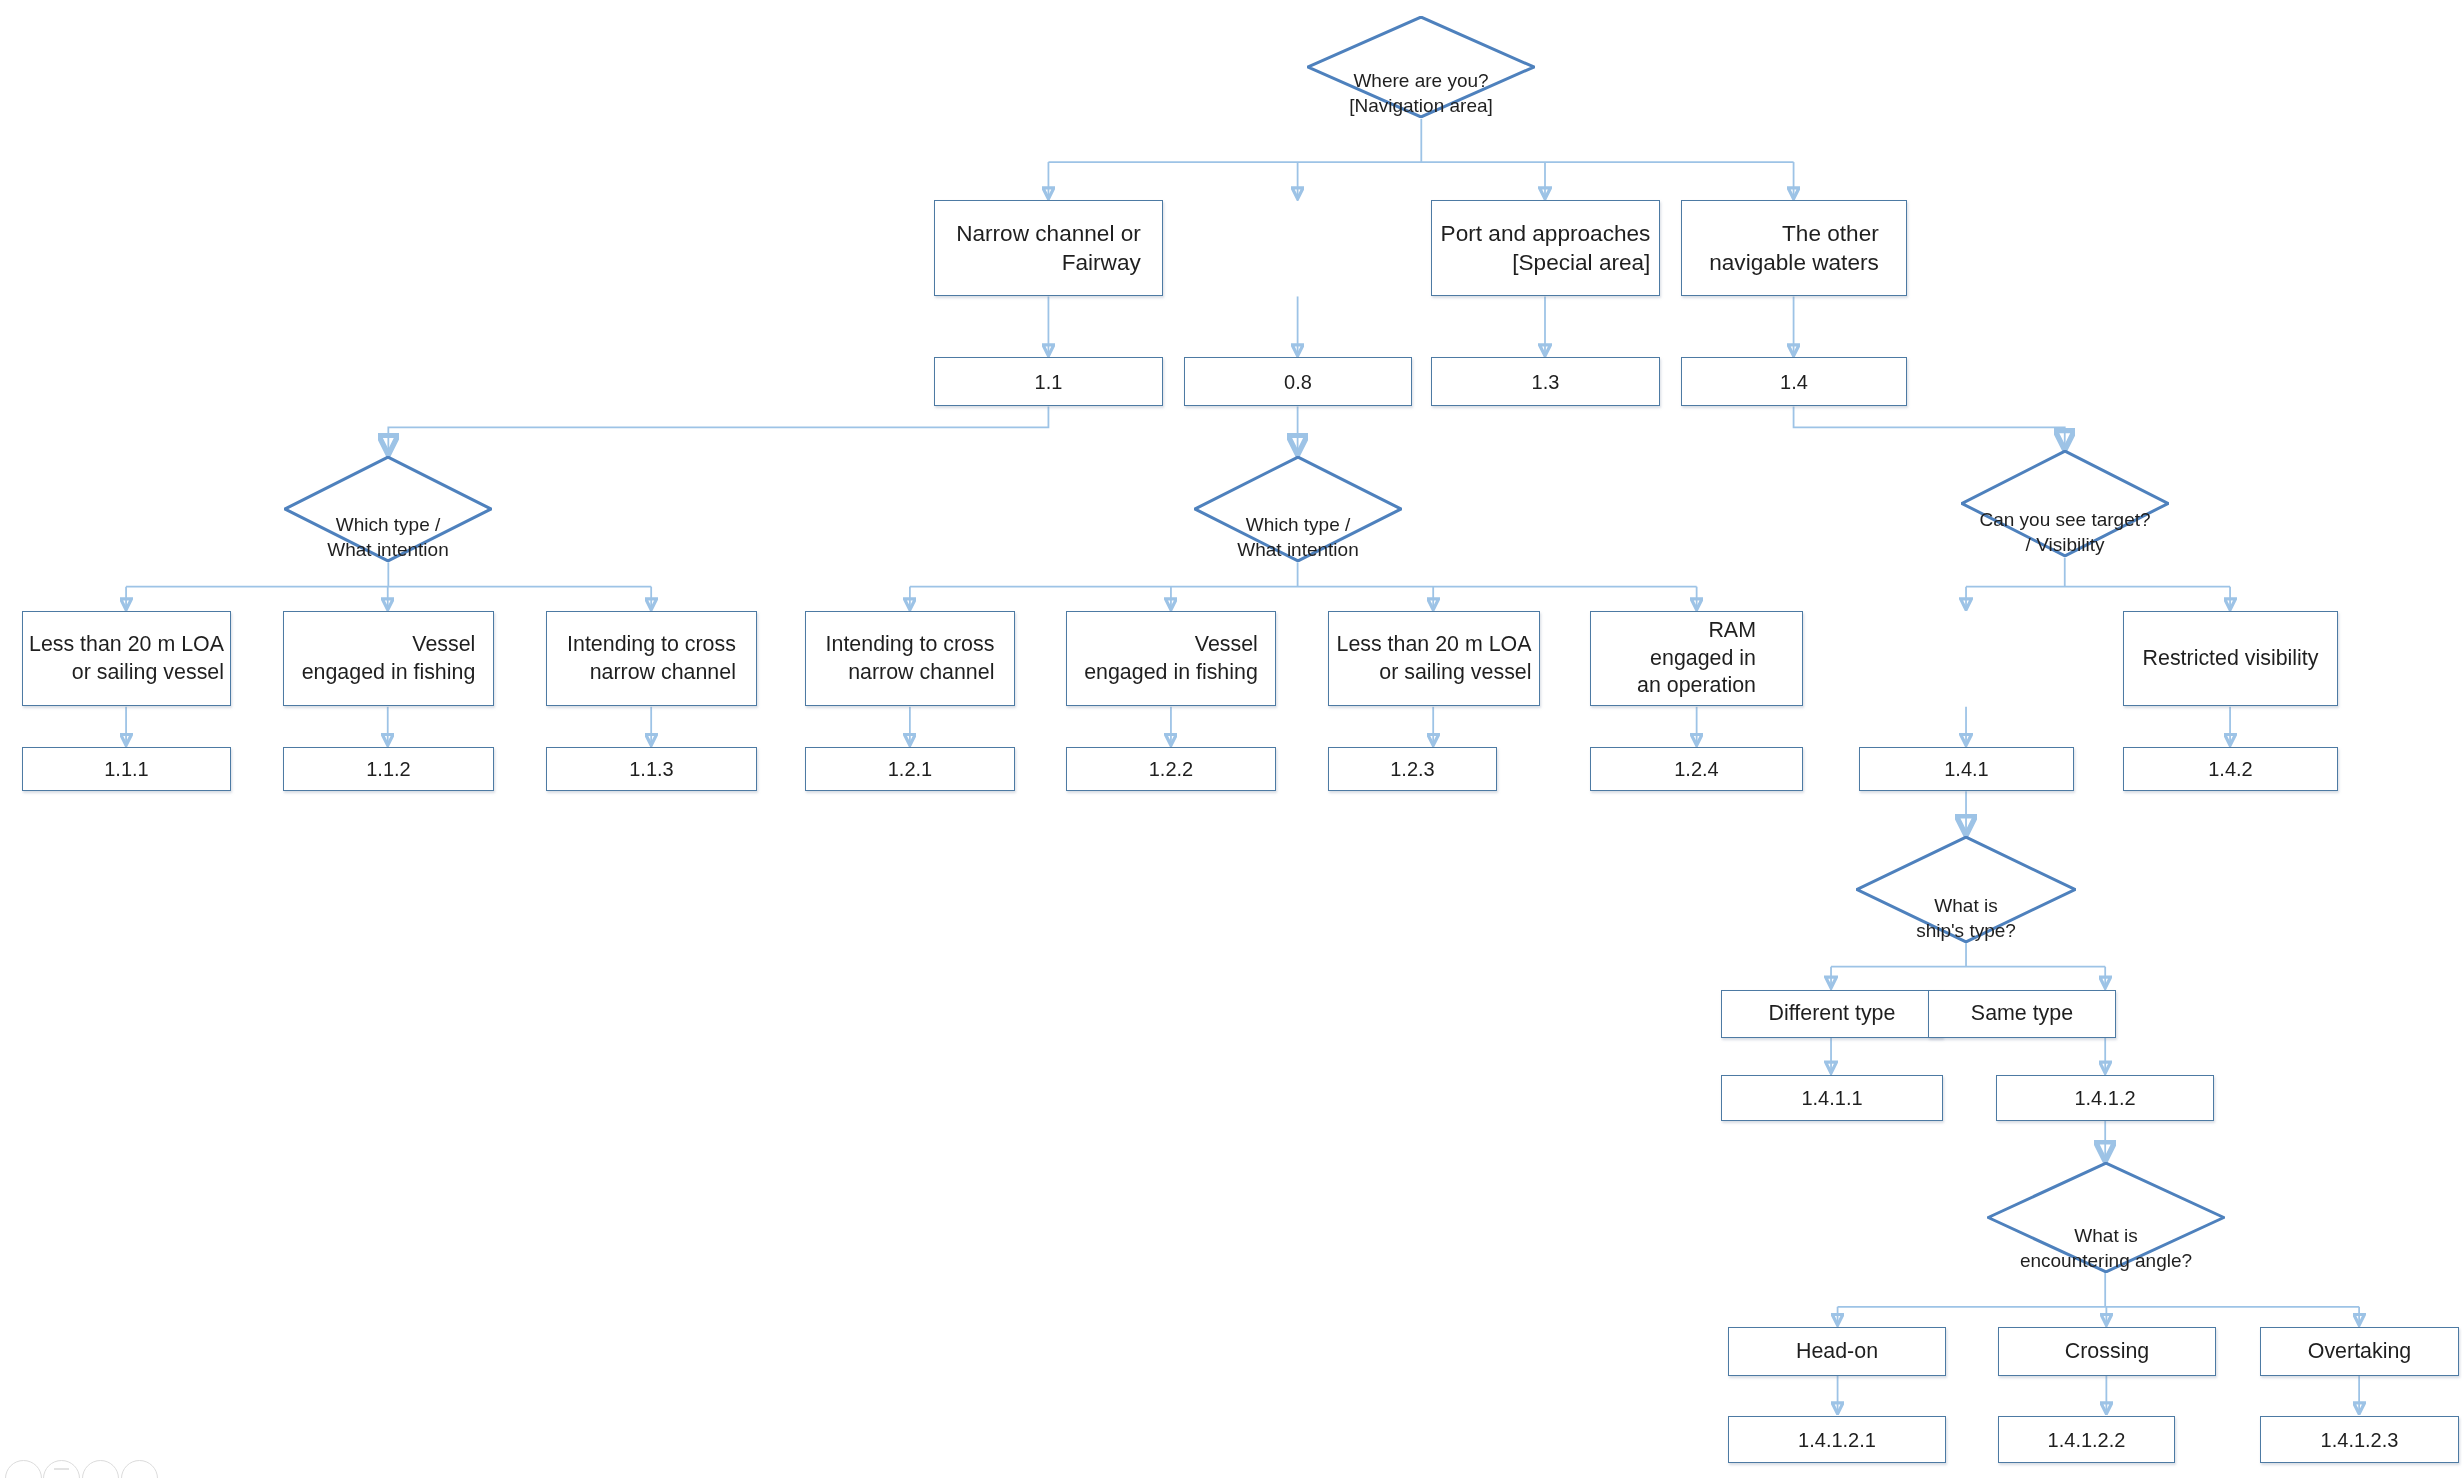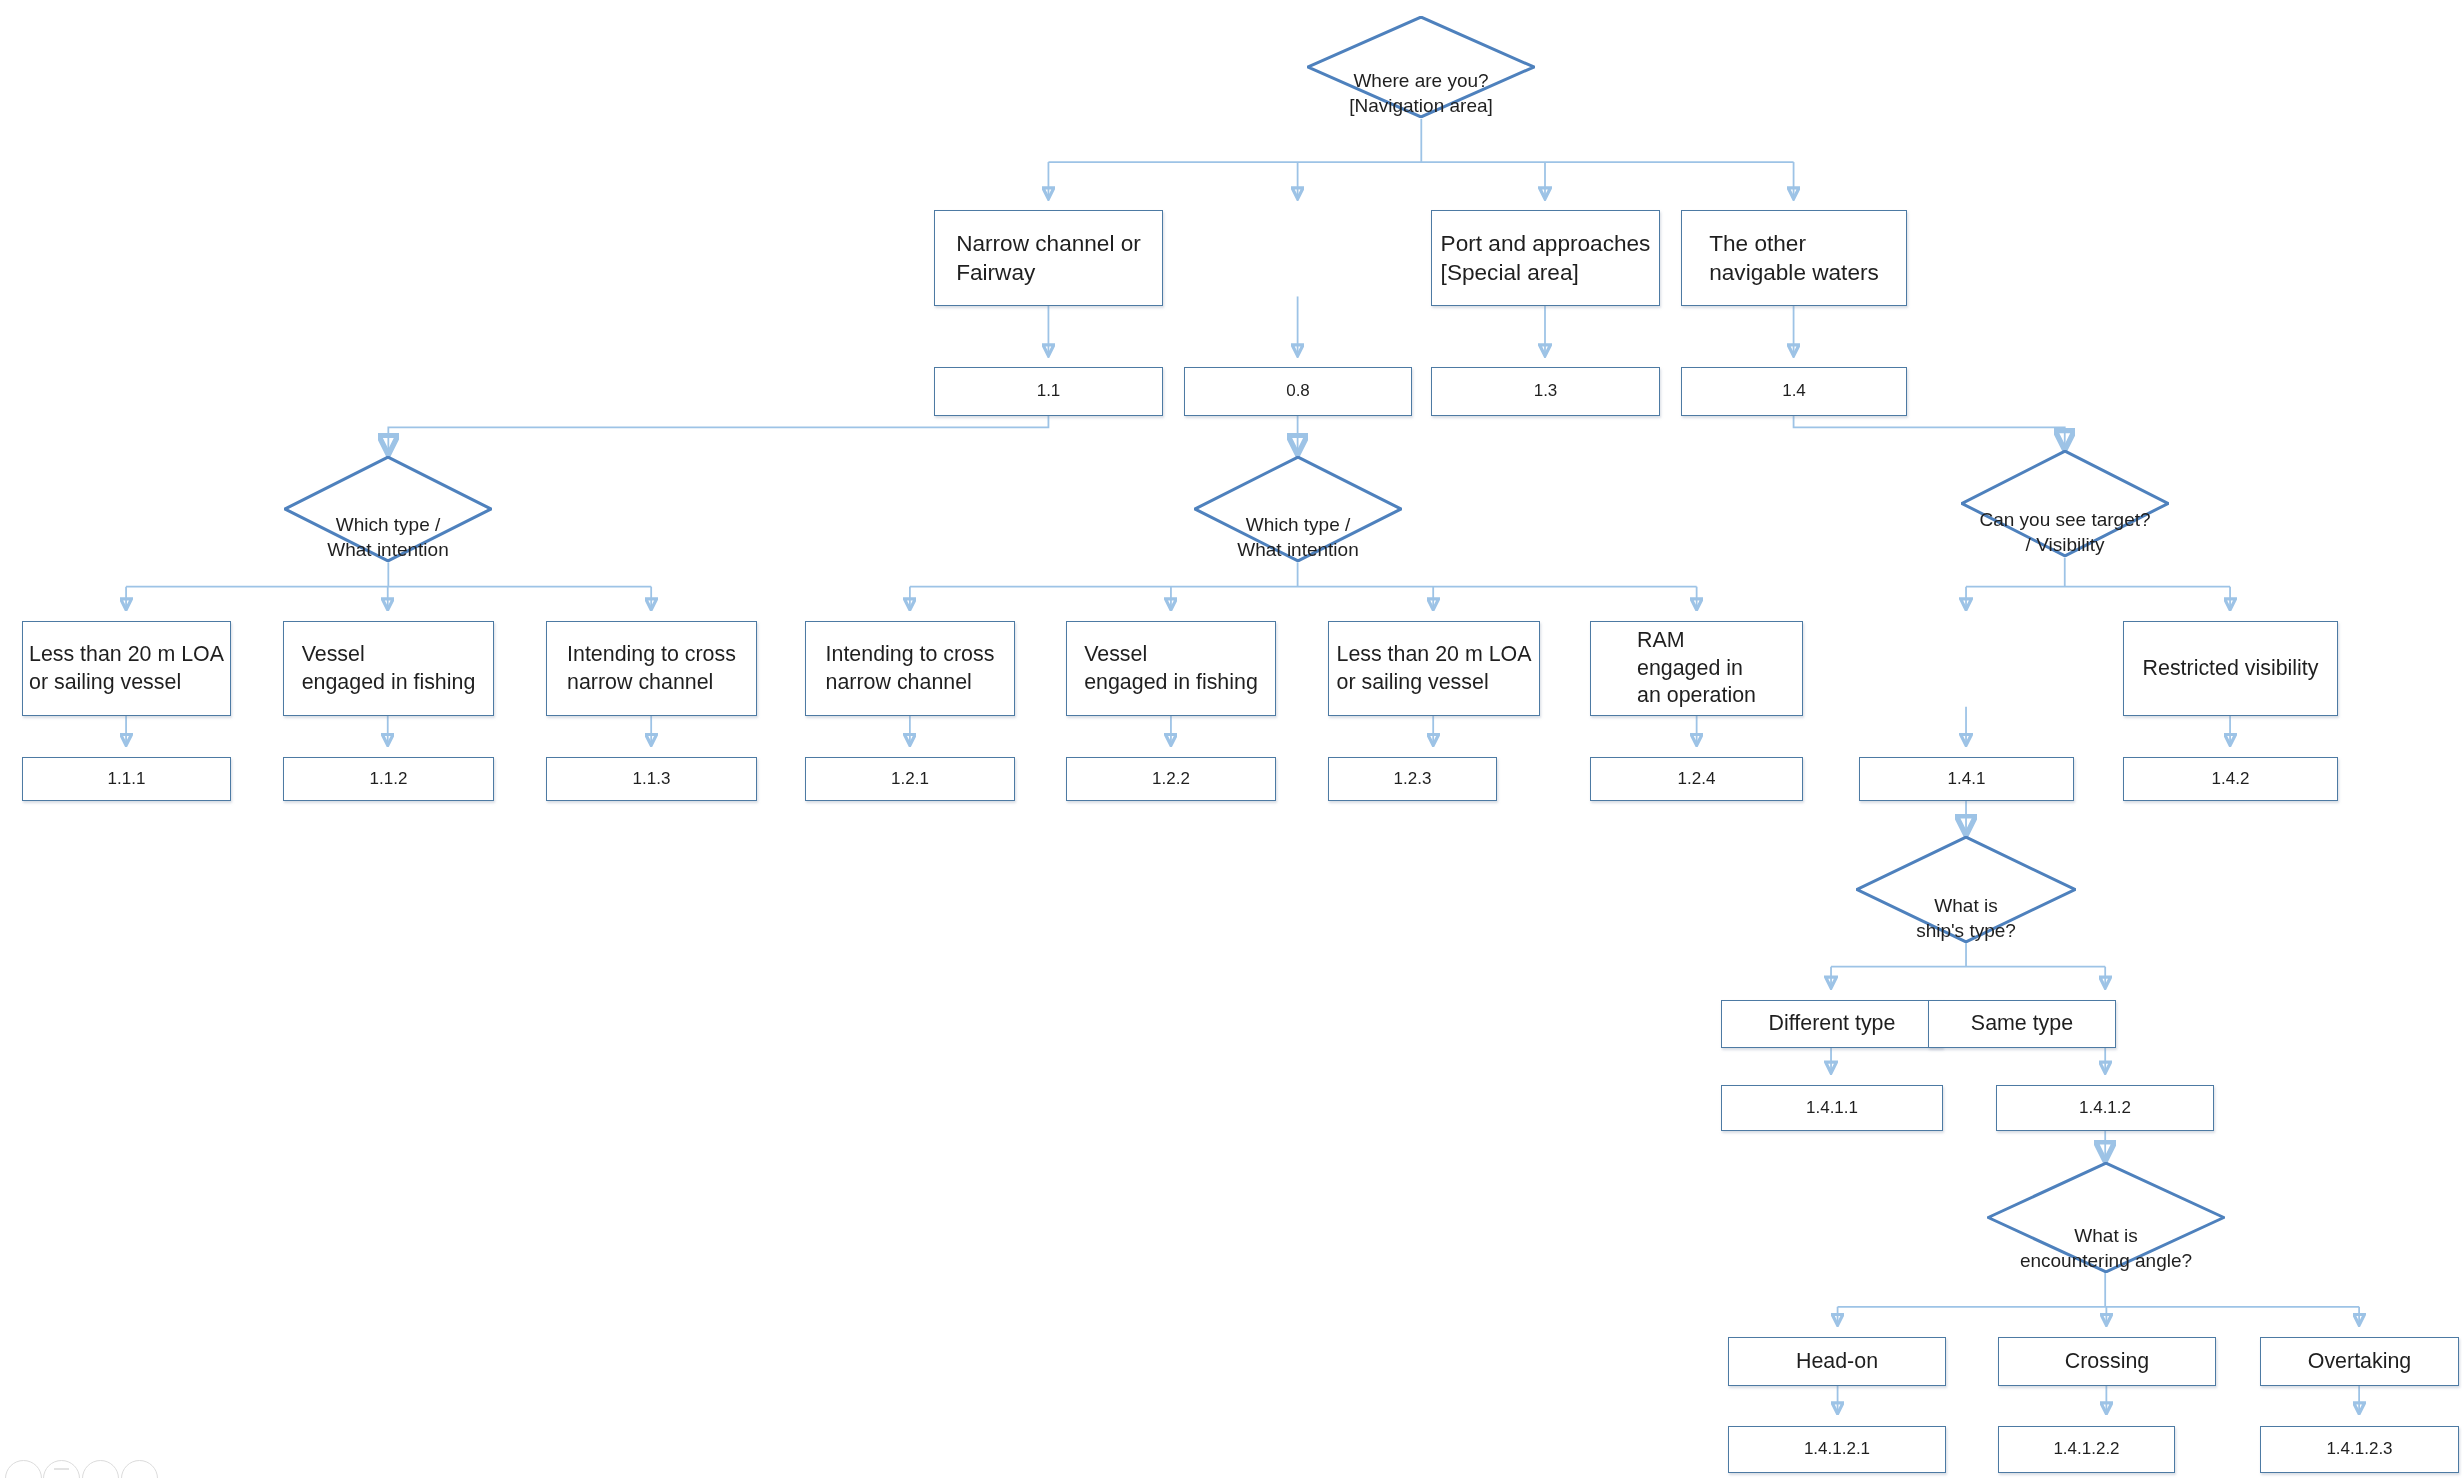--- a/index.html
+++ b/index.html
@@ -1,25 +1,25 @@
 <!DOCTYPE html>
 <html style="font-size:9.5px"><head>
 <meta charset="utf-8">
 <style>
   html,body{margin:0;padding:0;}
   .stage{position:relative;width:2462px;height:1479px;background:#ffffff;overflow:hidden;
          font-family:"Liberation Sans",sans-serif;color:#1f1f1f;}
   .layer{position:absolute;left:0;top:0;}
   .nbox{position:absolute;background:#ffffff;border:1.8px solid #4d7aa3;
         box-shadow:1.2px 2.4px 2.4px rgba(140,155,175,0.35);
-        display:flex;align-items:center;justify-content:center;text-align:left;box-sizing:border-box;margin-top:10px;}
+        display:flex;align-items:center;justify-content:center;text-align:right;box-sizing:border-box;}
   .nbox .lbl{white-space:pre-line;line-height:1.3;}
   .f-big{font-size:22.6px;}
   .f-mid{font-size:21.4px;}
-  .f-code{font-size:17px;}
+  .f-code{font-size:20px;}
   .diamond{position:absolute;display:flex;align-items:flex-end;justify-content:center;text-align:center;}
   .diamond svg{position:absolute;left:0;top:0;width:100%;height:100%;}
   .diamond polygon{fill:#ffffff;stroke:#4e81bd;stroke-width:3;}
   .diamond .lbl{position:relative;white-space:pre-line;font-size:19px;line-height:1.32;z-index:1;}
   .conn path{stroke:#9dc3e6;stroke-width:3;fill:none;}
   .ctrl{position:absolute;width:37px;height:37px;border:1.8px solid #dcdcdc;border-radius:50%;
         background:#ffffff;box-sizing:border-box;}
   .ctrl-dash{position:absolute;width:15.5px;height:2.4px;background:#e3e3e3;left:9.5px;top:7.1px;}
 </style>
 </head>

